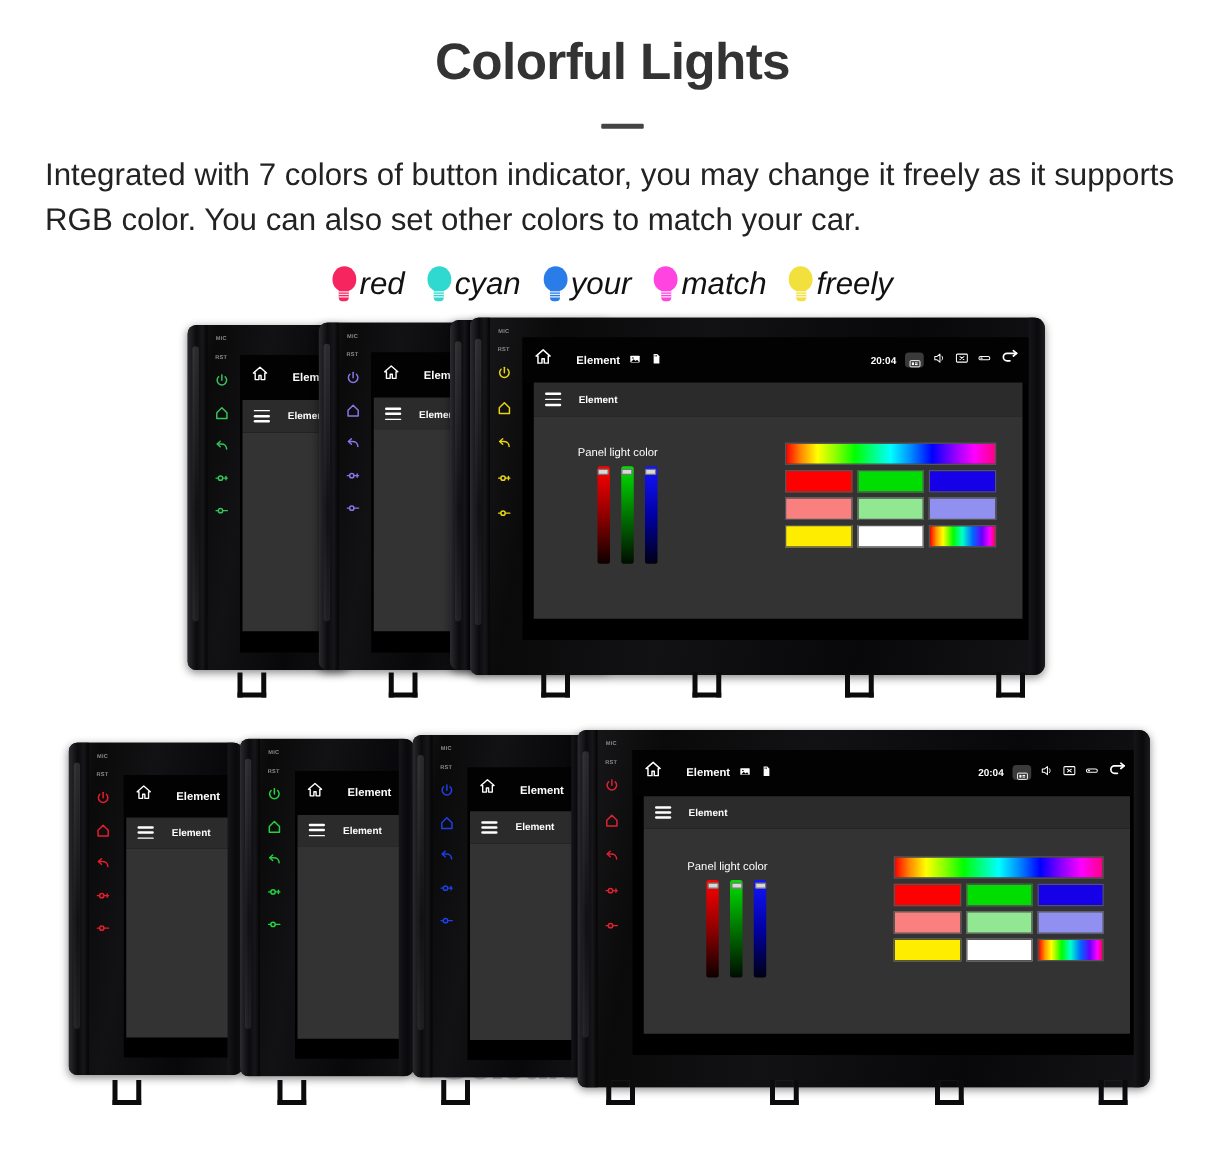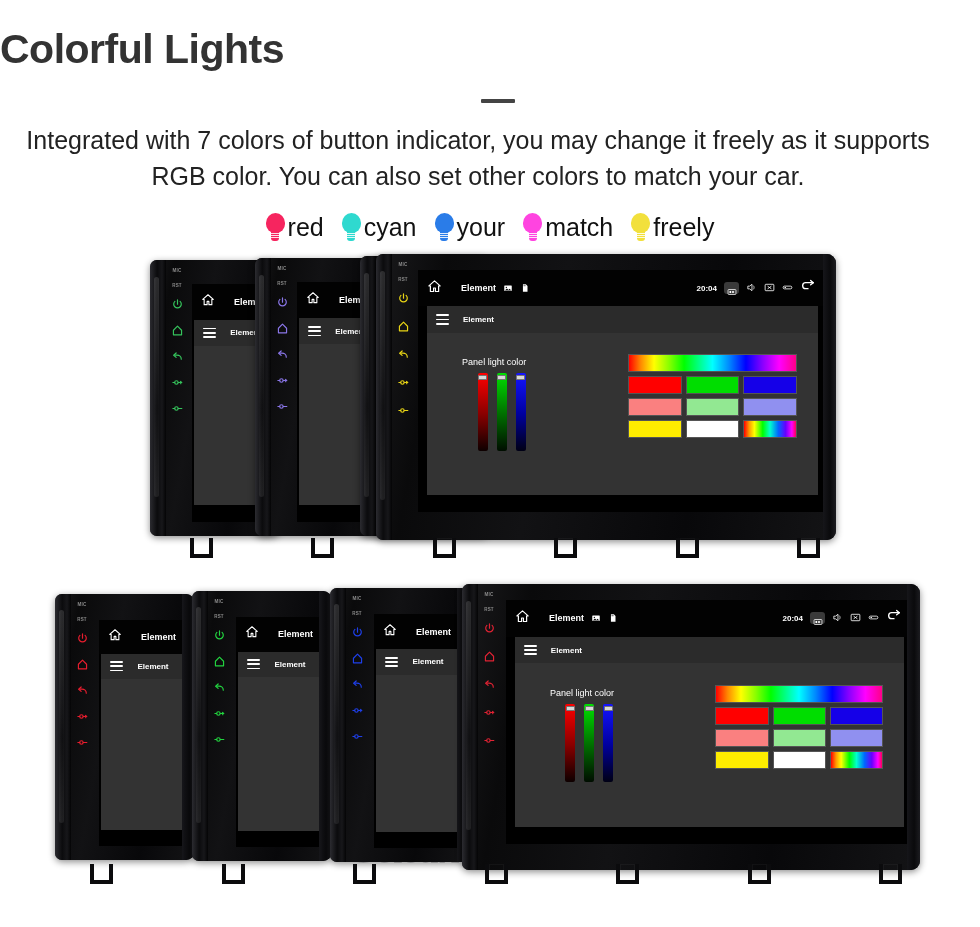--- a/index.html
+++ b/index.html
@@ -19,43 +19,44 @@
     background: #ffffff;
     overflow: hidden;
   }
 
   
   .page-title {
     position: absolute;
     top: 26px;
     left: 0;
     width: 980px;
+    text-align: center;
     font-size: 41px;
     font-weight: bold;
     color: #333333;
     letter-spacing: -0.5px;
     font-family: "Liberation Sans", sans-serif;
   }
 
   .title-divider {
     position: absolute;
     top: 99px;
     left: 481px;
     width: 34px;
     height: 4px;
     background: #444444;
     border-radius: 1px;
   }
 
   .subtitle {
     position: absolute;
     top: 122px;
-    left: 12px;
+    left: 36px;
     width: 932px;
-    text-align: center;
+    text-align: left;
     font-size: 25px;
     line-height: 36px;
     color: #222222;
     font-family: "Liberation Sans", sans-serif;
   }
 
   
   .legend {
     position: absolute;
     top: 204px;
@@ -65,20 +66,21 @@
     display: flex;
     align-items: center;
     justify-content: center;
     gap: 0px;
   }
   .legend-item {
     display: flex;
     align-items: center;
     gap: 3px;
     margin: 0 9px;
+    font-style: italic;
   }
   .bulb {
     position: relative;
     width: 19px;
     height: 29px;
     flex: 0 0 auto;
   }
   .bulb .glass {
     position: absolute;
     top: 0; left: 0;

